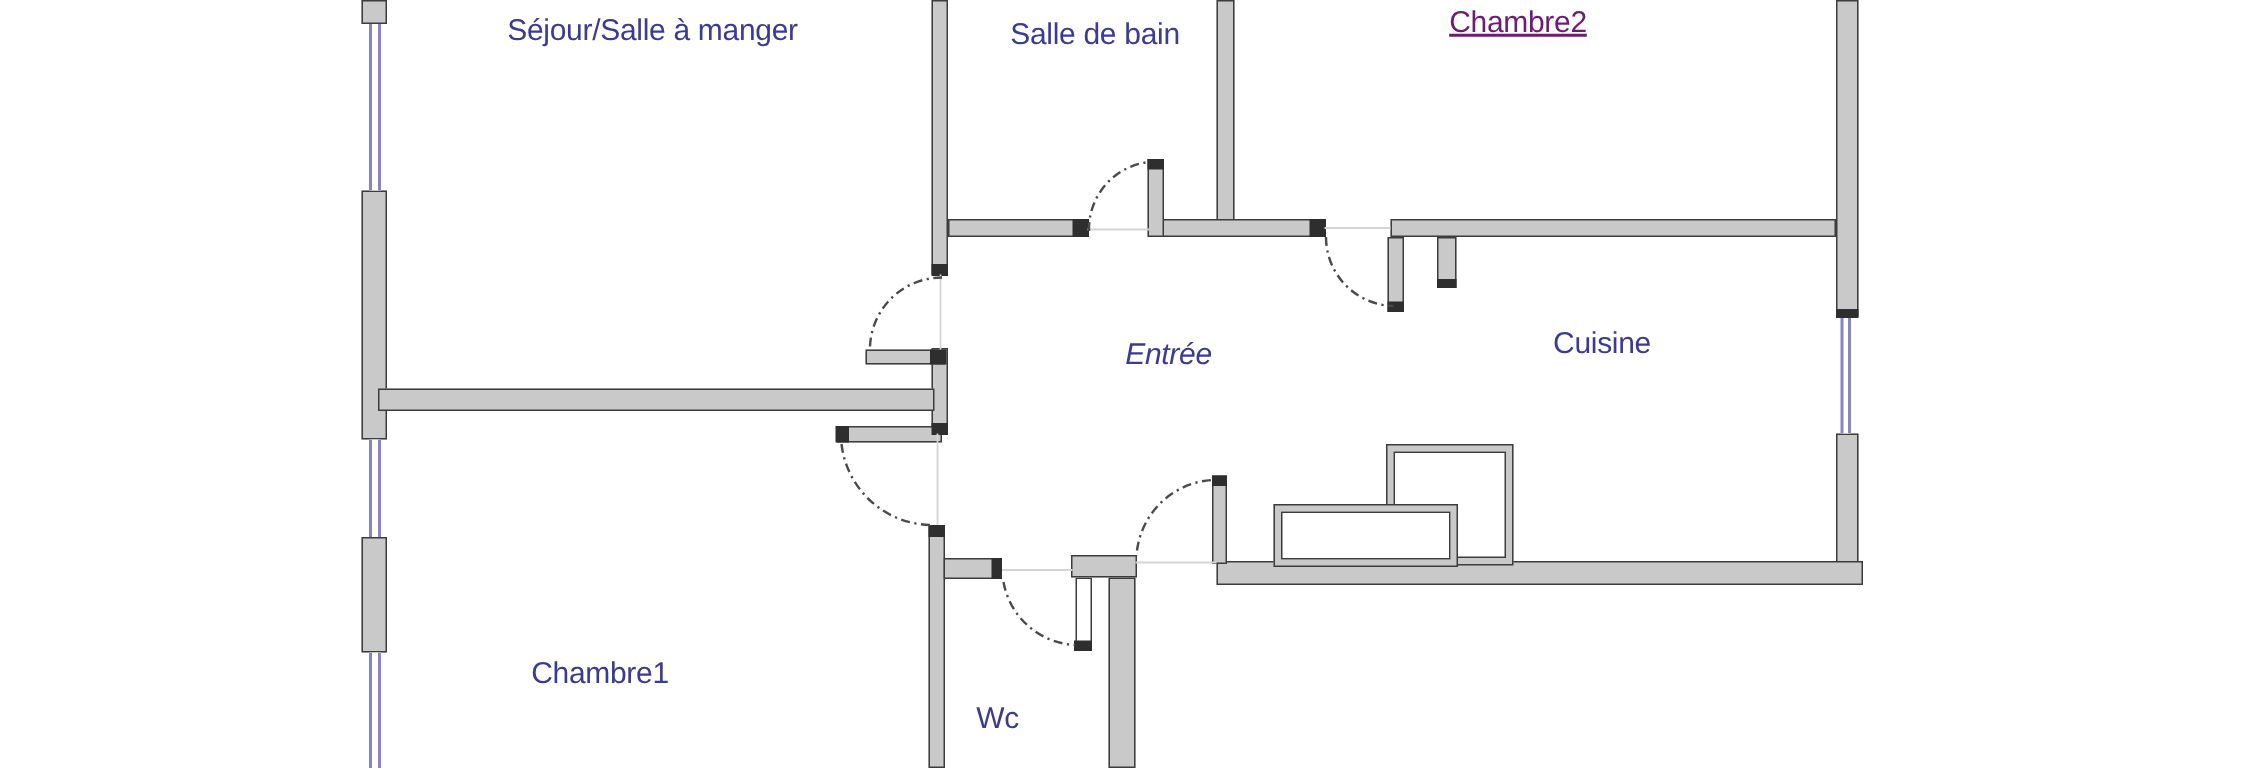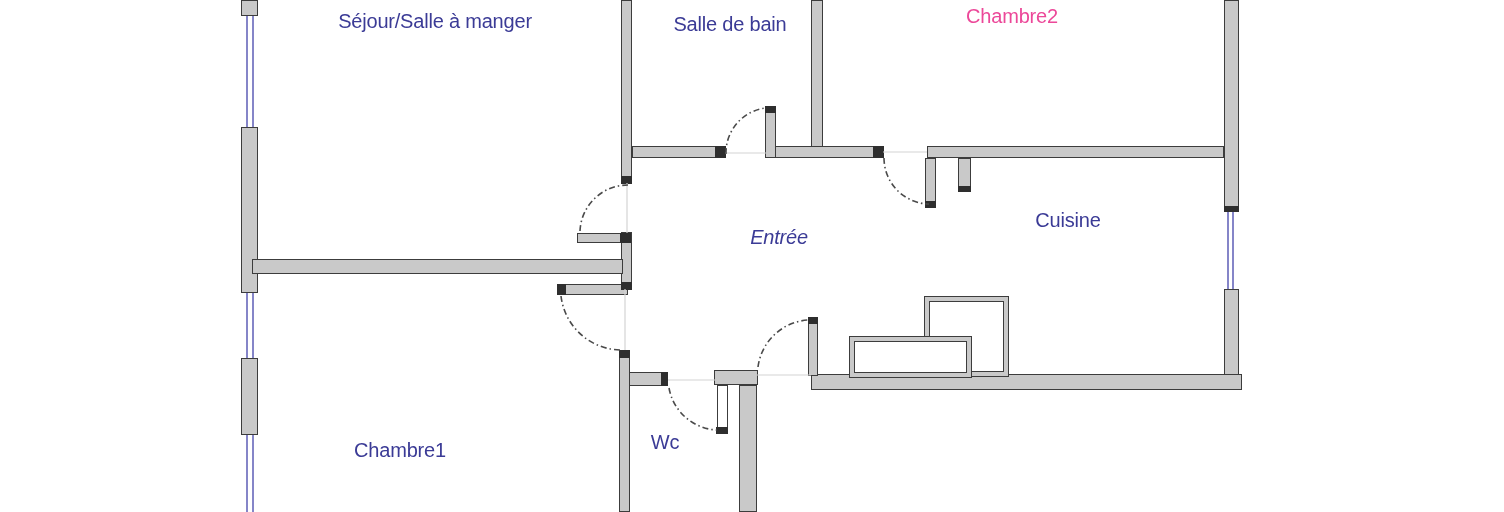--- a/index.html
+++ b/index.html
@@ -126,18 +126,18 @@
       <line x1="757" y1="375" x2="811" y2="375" class="threshold"></line>
       <path d="M 580 231 A 48 48 0 0 1 628 185" class="door-arc"></path>
       <path d="M 561 296 A 61 61 0 0 0 622 350" class="door-arc"></path>
       <path d="M 726 154 A 45 45 0 0 1 766 108" class="door-arc"></path>
       <path d="M 884 158 A 46 46 0 0 0 929 204" class="door-arc"></path>
       <path d="M 758 367 A 54 54 0 0 1 808 320" class="door-arc"></path>
       <path d="M 669 388 A 51 51 0 0 0 717 430" class="door-arc"></path>
     </svg>
     <span class="room-label" style="left: 435px; top: 21px; color: rgb(59, 59, 150);">Séjour/Salle à manger</span>
     <span class="room-label" style="left: 730px; top: 24px; color: rgb(59, 59, 150);">Salle de bain</span>
-    <span class="room-label" style="left: 1012px; top: 16px; color: #ec4899;">Chambre2</span>
+    <span class="room-label" style="left: 1012px; top: 16px; color: #701a75; text-decoration: underline;">Chambre2</span>
     <span class="room-label" style="left: 779px; top: 237px; color: rgb(59, 59, 150); font-style: italic;">Entrée</span>
-    <span class="room-label" style="left: 1068px; top: 220px; color: rgb(59, 59, 150);">Cuisine</span>
+    <span class="room-label" style="left: 1068px; top: 230px; color: rgb(59, 59, 150);">Cuisine</span>
     <span class="room-label" style="left: 400px; top: 450px; color: rgb(59, 59, 150);">Chambre1</span>
-    <span class="room-label" style="left: 665px; top: 442px; color: rgb(59, 59, 150);">Wc</span>
+    <span class="room-label" style="left: 665px; top: 480px; color: rgb(59, 59, 150);">Wc</span>
   </div>
 
 </body></html>

